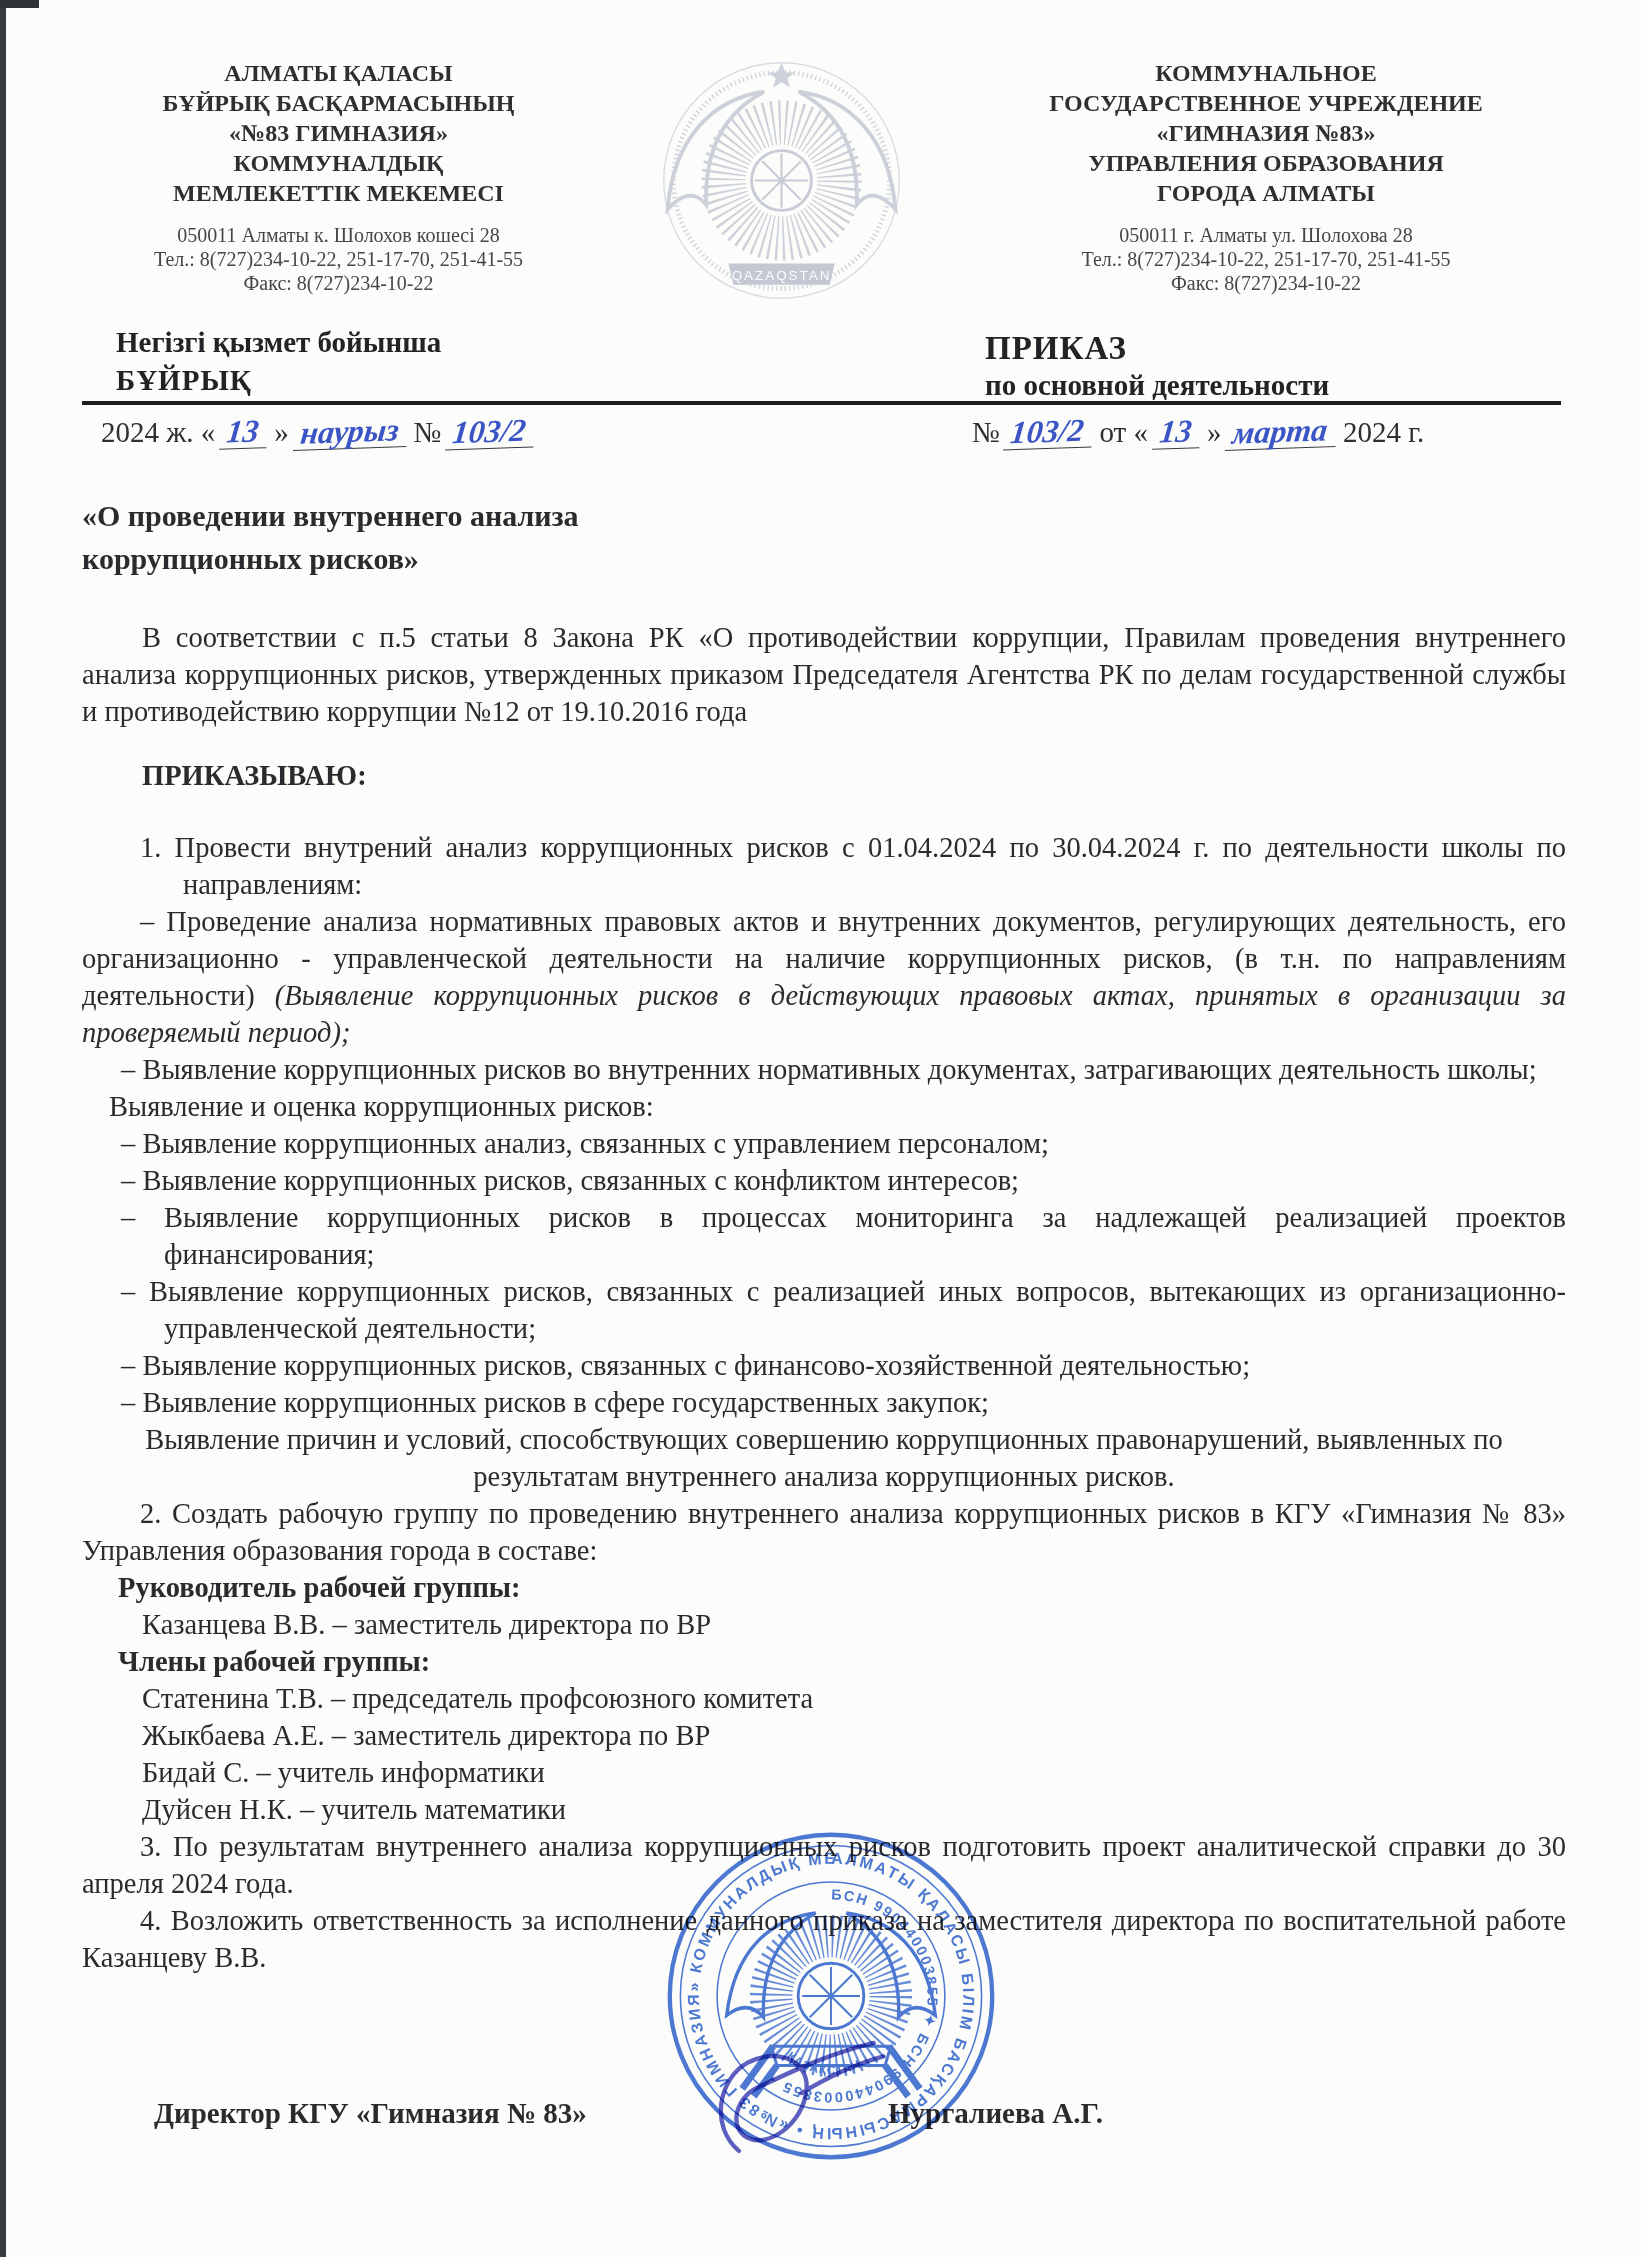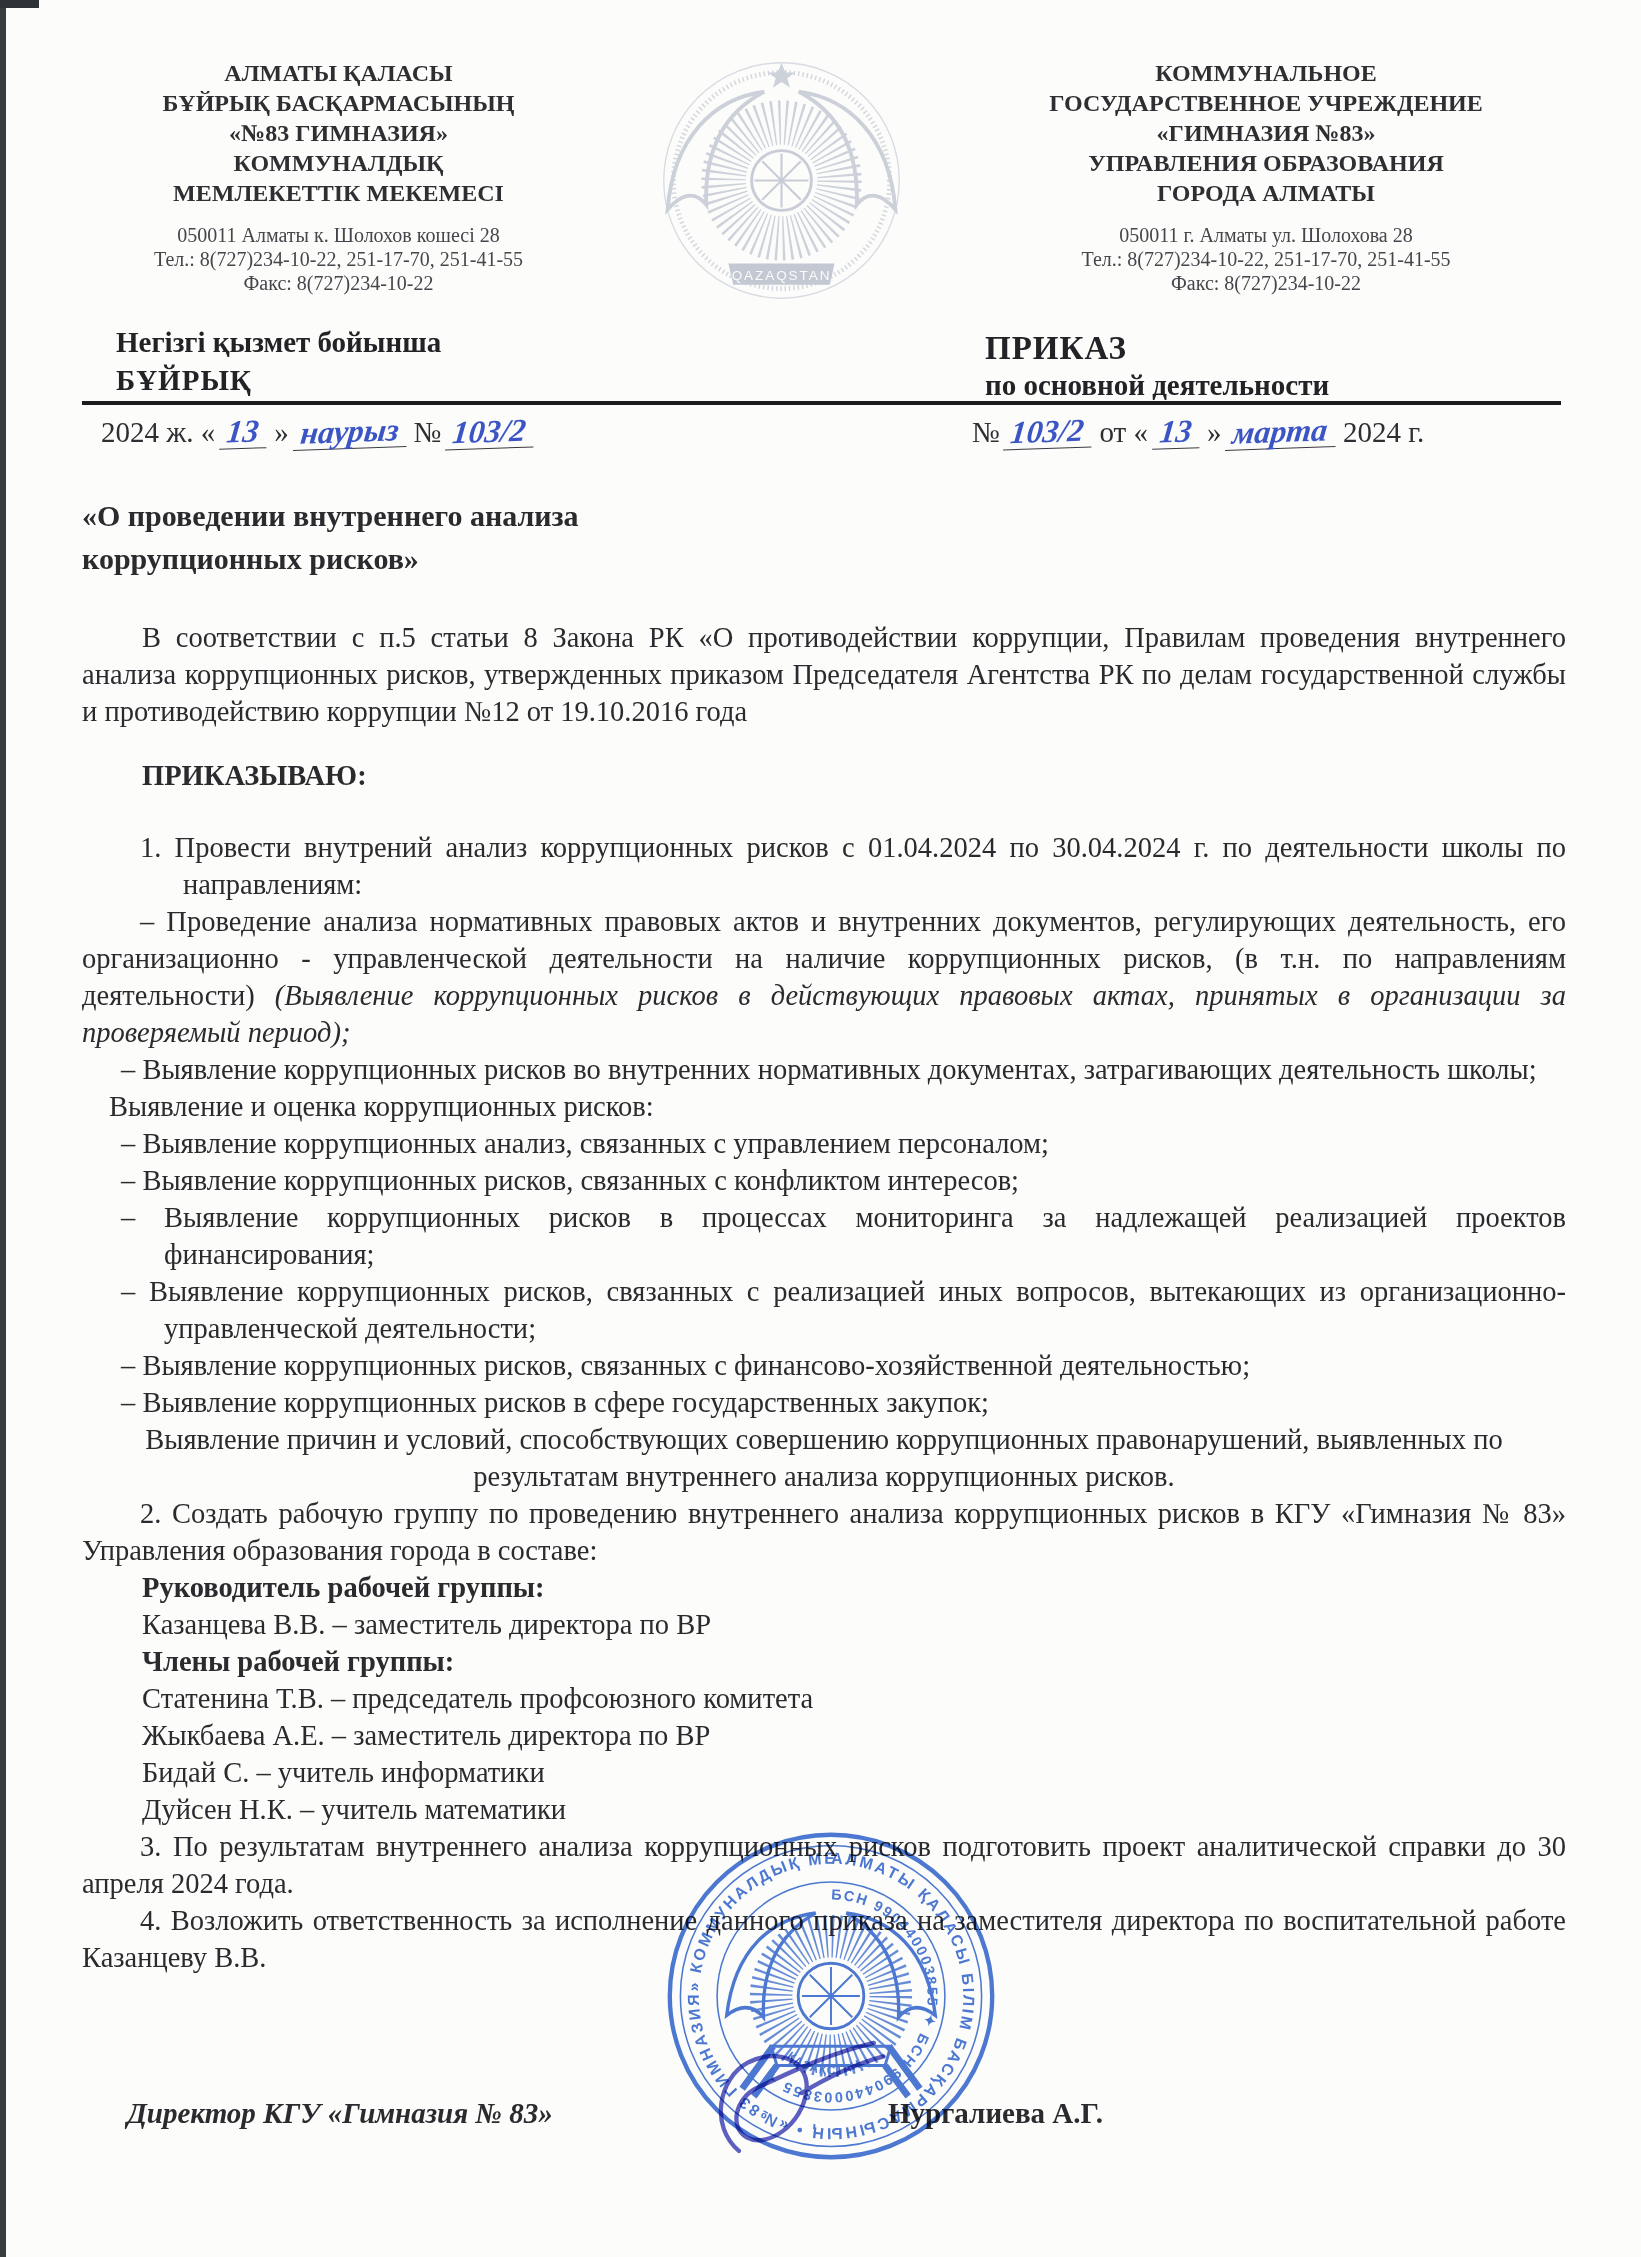--- a/index.html
+++ b/index.html
@@ -48,27 +48,27 @@
   .blk{margin:0;text-align:justify;}
   .title{font-weight:bold;white-space:pre-line;text-align:left;font-size:30px;line-height:43px;margin-bottom:39px;}
   .intro{text-indent:60px;}
   .prikaz{font-weight:bold;text-align:left;margin-left:60px;margin-top:27px;margin-bottom:35px;}
   .numitem{padding-left:101px;text-indent:-43px;}
   .subpara{text-indent:58px;}
   .dash{padding-left:82px;text-indent:-43px;}
   .hang{margin-left:27px;text-align:left;}
   .plain{text-align:center;}
   .numpara{text-indent:58px;}
-  .boldline{font-weight:bold;margin-left:60px;text-align:left;}
+  .boldline{font-weight:bold;margin-left:36px;text-align:left;}
   .nameline{margin-left:60px;text-align:left;}
   .ital{font-style:italic;}
 
   
   .sigrow{position:absolute;left:82px;top:2097px;width:1484px;font-weight:bold;font-size:29px;color:#2b2b2f;}
-  .sig-title{margin-left:45px;font-style:italic;}
+  .sig-title{margin-left:72px;}
   .sig-name{position:absolute;left:806px;top:0;}
 
   .stamp{position:absolute;left:664px;top:1829px;mix-blend-mode:multiply;opacity:0.93;}
   .stamp-sign{position:absolute;left:710px;top:2035px;mix-blend-mode:multiply;}
 </style>
 </head>
 <body>
 
 <div class="page">
   <div class="scan-edge-left"></div>

